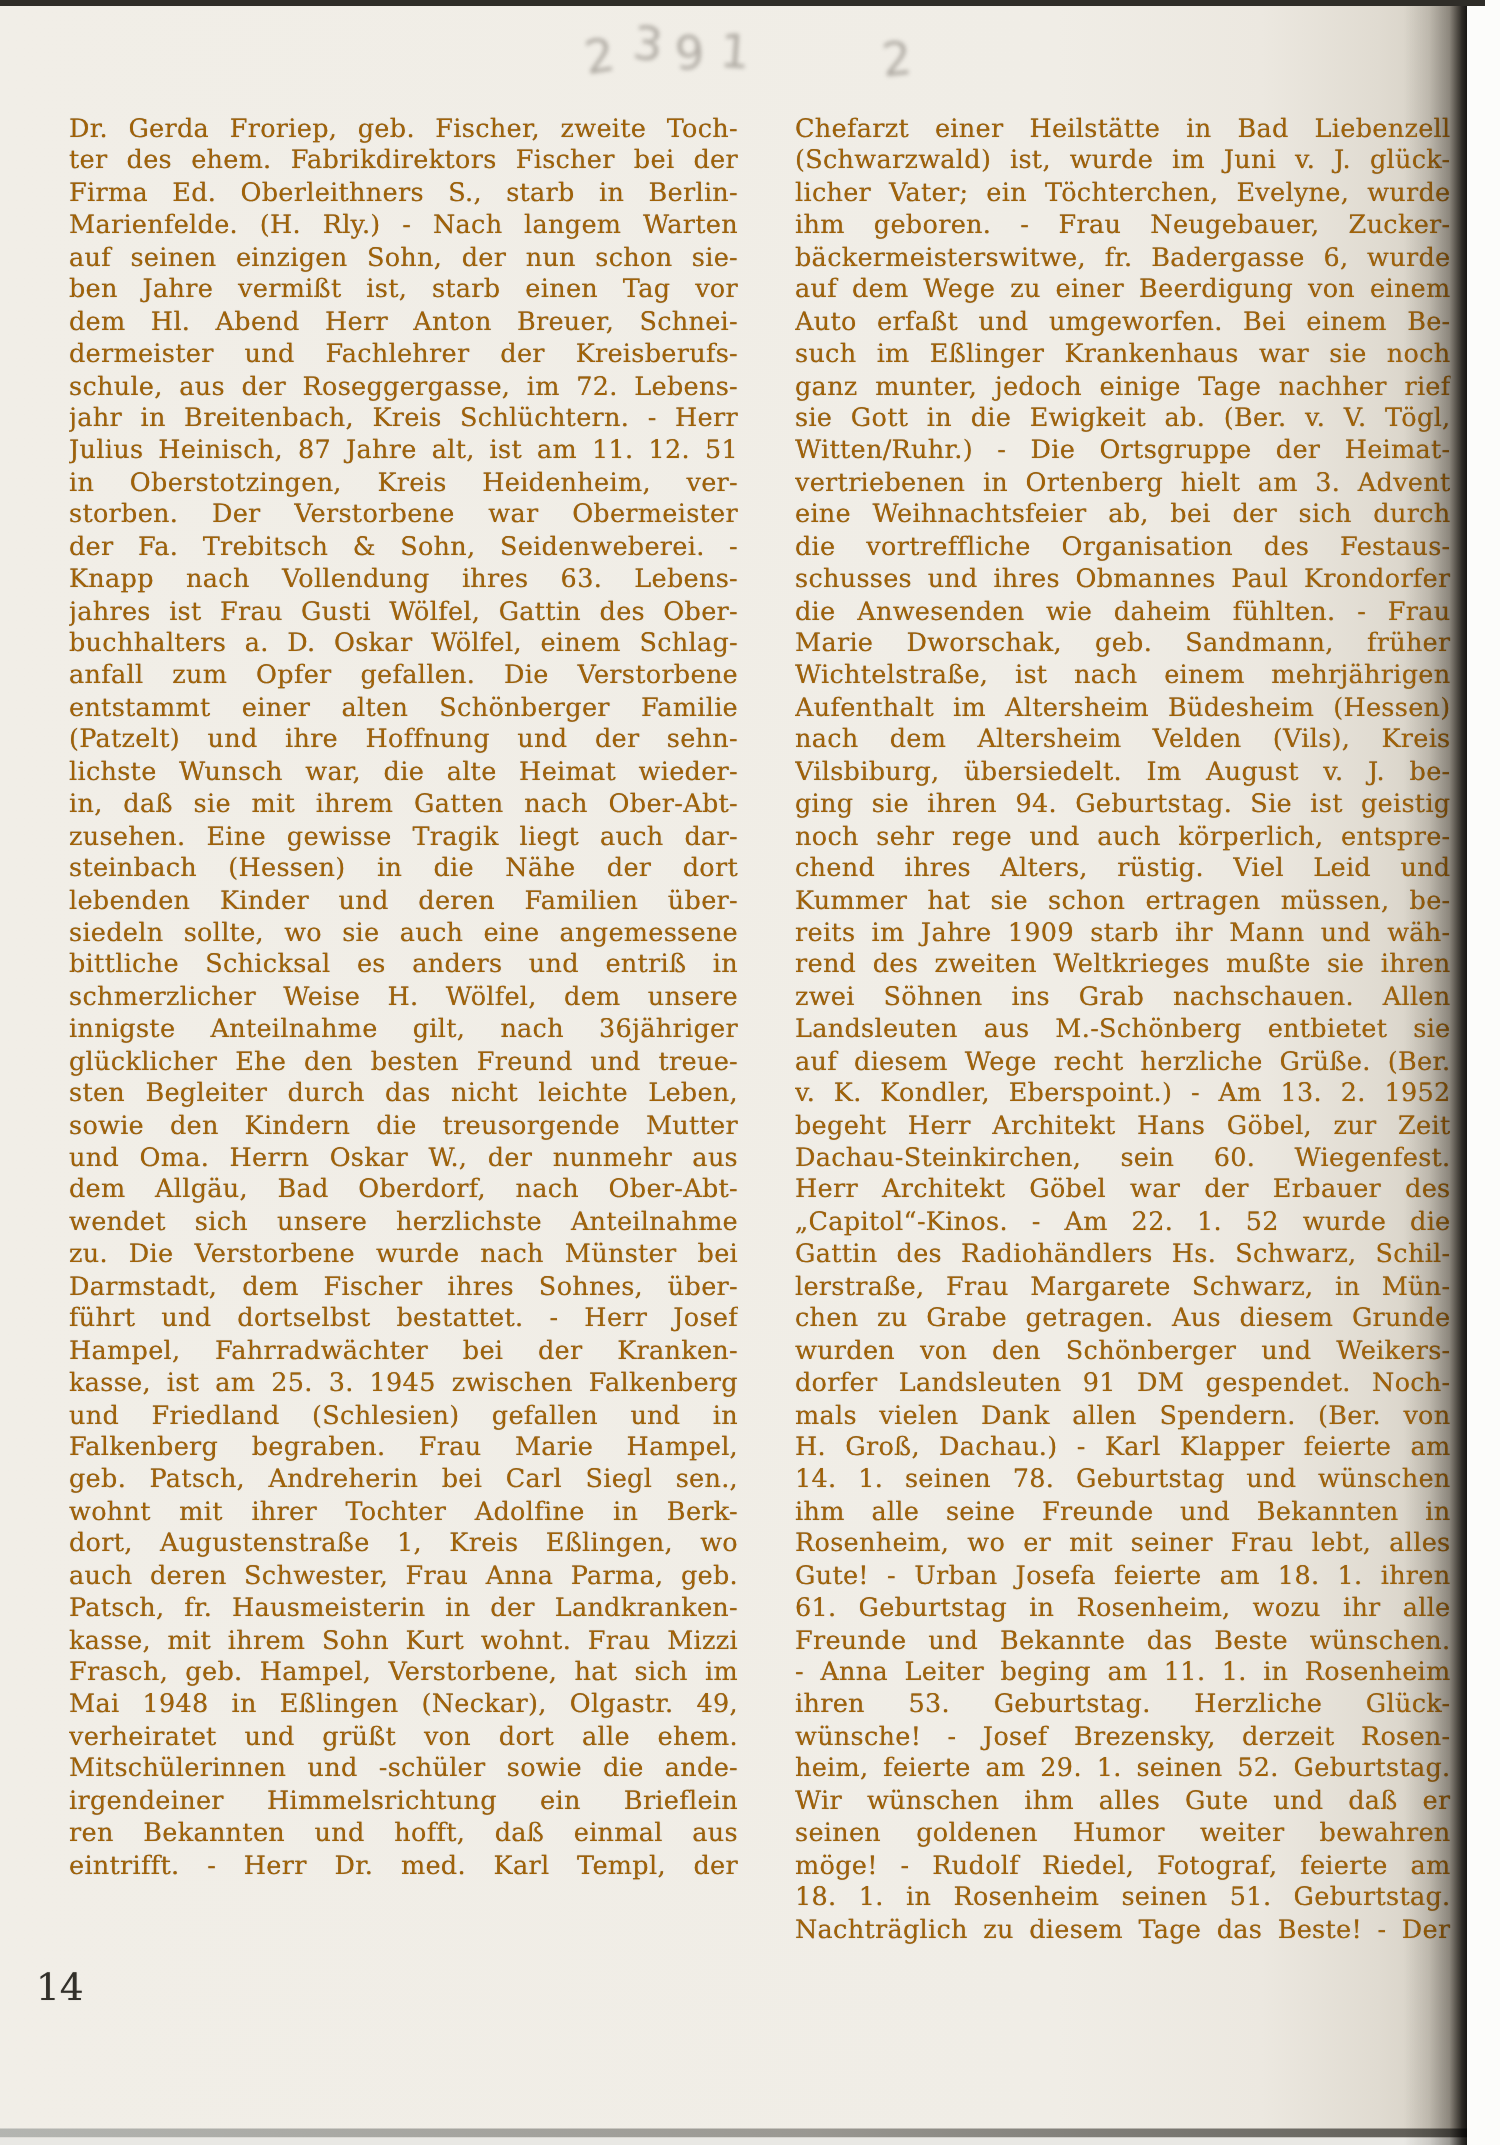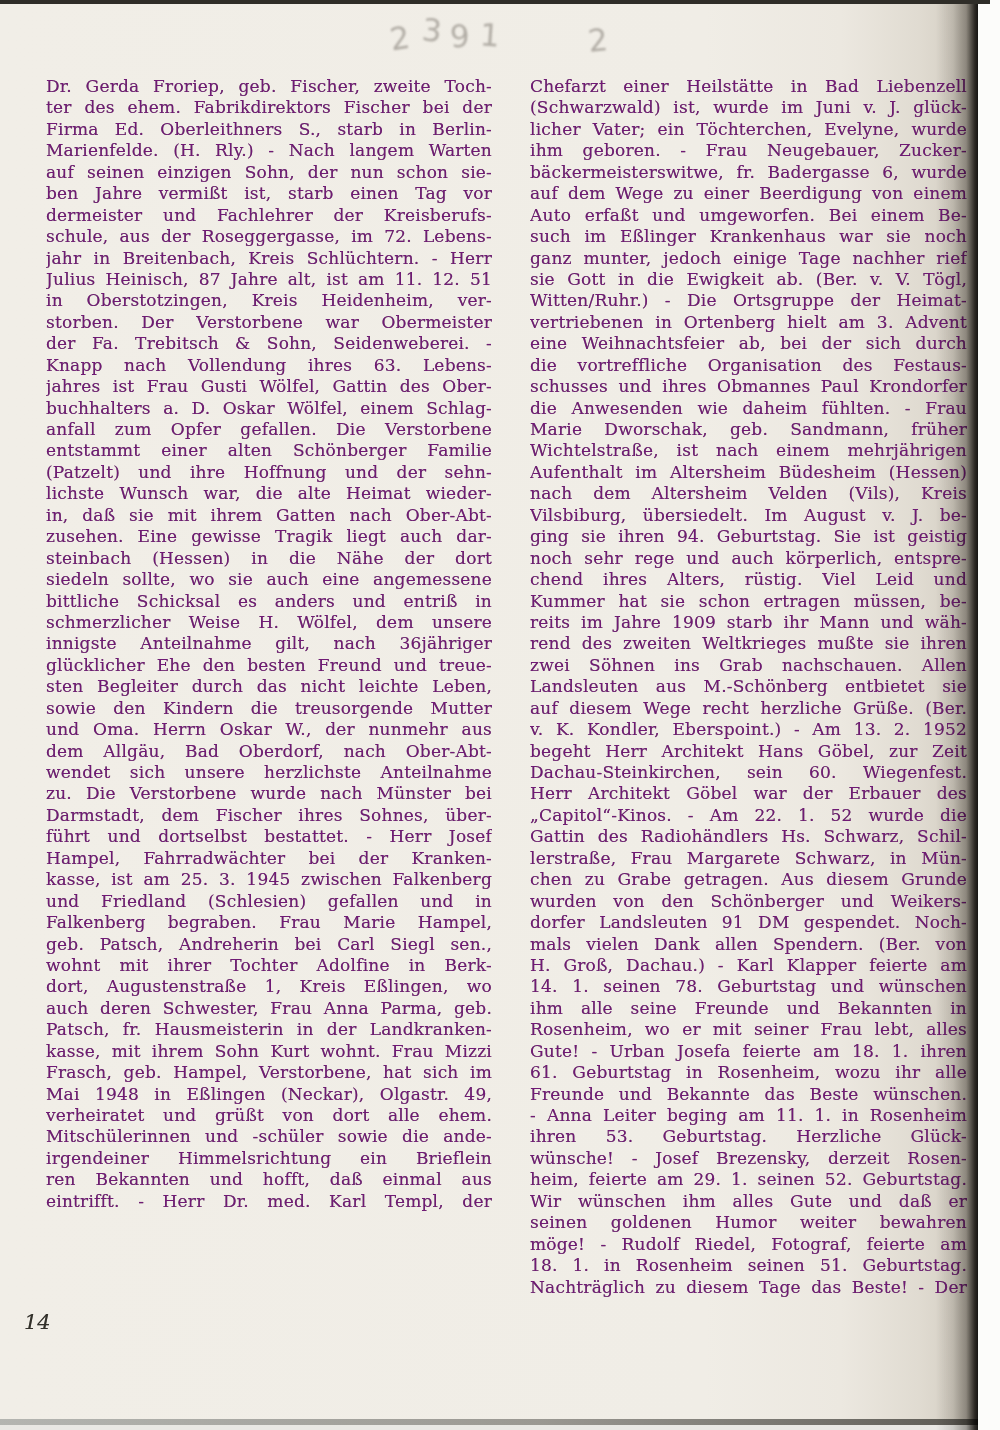--- a/index.html
+++ b/index.html
@@ -79,78 +79,79 @@
     vertical-align: top;
   }
   .stamps .tline:nth-child(1) { transform: rotate(-9deg); margin-right: 12px; margin-top: 8px; }
   .stamps .tline:nth-child(2) { transform: rotate(6deg);  margin-right: 9px; }
   .stamps .tline:nth-child(3) { transform: rotate(-3deg); margin-right: 10px; margin-top: 6px; }
   .stamps .tline:nth-child(4) { transform: rotate(4deg);  margin-right: 88px; margin-top: 5px; }
   .stamps .tline:nth-child(5) { transform: rotate(-6deg); margin-top: 10px; }
   .col {
     position: absolute;
     top: 76px;
-    color: #701a75;
+    color: #a16207;
     font-size: 17px;
     letter-spacing: 0.2px;
     z-index: 2;
     text-shadow: 0 0 0.5px rgba(44,42,36,0.55);
   }
   .col .tline {
     height: 21.45px;
     line-height: 21.45px;
     text-align: justify;
     text-align-last: justify;
     overflow: hidden;
   }
   .col-left  { left: 46px;  width: 446px; }
   .col-right { left: 530px; width: 437px; }
   .page-number {
     position: absolute;
     left: 24px; top: 1310px;
-    font-size: 21px;
+    font-size: 25px;
     color: #32302a;
     z-index: 2;
     text-shadow: 0 0 0.5px rgba(44,42,36,0.5);
-    font-style: italic;
   }
 </style>
 </head>
 <body>
 
 <div class="paper"></div>
 
 <div class="top-edge"></div>
 
 <div class="stamps"><div class="tline">2</div><div class="tline">3</div><div class="tline">9</div><div class="tline">1</div><div class="tline">2</div></div>
 
 <div class="col col-left">
     <div class="tline">Dr. Gerda Froriep, geb. Fischer, zweite Toch-</div>
     <div class="tline">ter des ehem. Fabrikdirektors Fischer bei der</div>
     <div class="tline">Firma Ed. Oberleithners S., starb in Berlin-</div>
     <div class="tline">Marienfelde. (H. Rly.) - Nach langem Warten</div>
     <div class="tline">auf seinen einzigen Sohn, der nun schon sie-</div>
     <div class="tline">ben Jahre vermißt ist, starb einen Tag vor</div>
+    <div class="tline">dem Hl. Abend Herr Anton Breuer, Schnei-</div>
     <div class="tline">dermeister und Fachlehrer der Kreisberufs-</div>
     <div class="tline">schule, aus der Roseggergasse, im 72. Lebens-</div>
     <div class="tline">jahr in Breitenbach, Kreis Schlüchtern. - Herr</div>
     <div class="tline">Julius Heinisch, 87 Jahre alt, ist am 11. 12. 51</div>
     <div class="tline">in Oberstotzingen, Kreis Heidenheim, ver-</div>
     <div class="tline">storben. Der Verstorbene war Obermeister</div>
     <div class="tline">der Fa. Trebitsch &amp; Sohn, Seidenweberei. -</div>
     <div class="tline">Knapp nach Vollendung ihres 63. Lebens-</div>
     <div class="tline">jahres ist Frau Gusti Wölfel, Gattin des Ober-</div>
     <div class="tline">buchhalters a. D. Oskar Wölfel, einem Schlag-</div>
     <div class="tline">anfall zum Opfer gefallen. Die Verstorbene</div>
     <div class="tline">entstammt einer alten Schönberger Familie</div>
     <div class="tline">(Patzelt) und ihre Hoffnung und der sehn-</div>
     <div class="tline">lichste Wunsch war, die alte Heimat wieder-</div>
     <div class="tline">in, daß sie mit ihrem Gatten nach Ober-Abt-</div>
     <div class="tline">zusehen. Eine gewisse Tragik liegt auch dar-</div>
     <div class="tline">steinbach (Hessen) in die Nähe der dort</div>
+    <div class="tline">lebenden Kinder und deren Familien über-</div>
     <div class="tline">siedeln sollte, wo sie auch eine angemessene</div>
     <div class="tline">bittliche Schicksal es anders und entriß in</div>
     <div class="tline">schmerzlicher Weise H. Wölfel, dem unsere</div>
     <div class="tline">innigste Anteilnahme gilt, nach 36jähriger</div>
     <div class="tline">glücklicher Ehe den besten Freund und treue-</div>
     <div class="tline">sten Begleiter durch das nicht leichte Leben,</div>
     <div class="tline">sowie den Kindern die treusorgende Mutter</div>
     <div class="tline">und Oma. Herrn Oskar W., der nunmehr aus</div>
     <div class="tline">dem Allgäu, Bad Oberdorf, nach Ober-Abt-</div>
     <div class="tline">wendet sich unsere herzlichste Anteilnahme</div>

